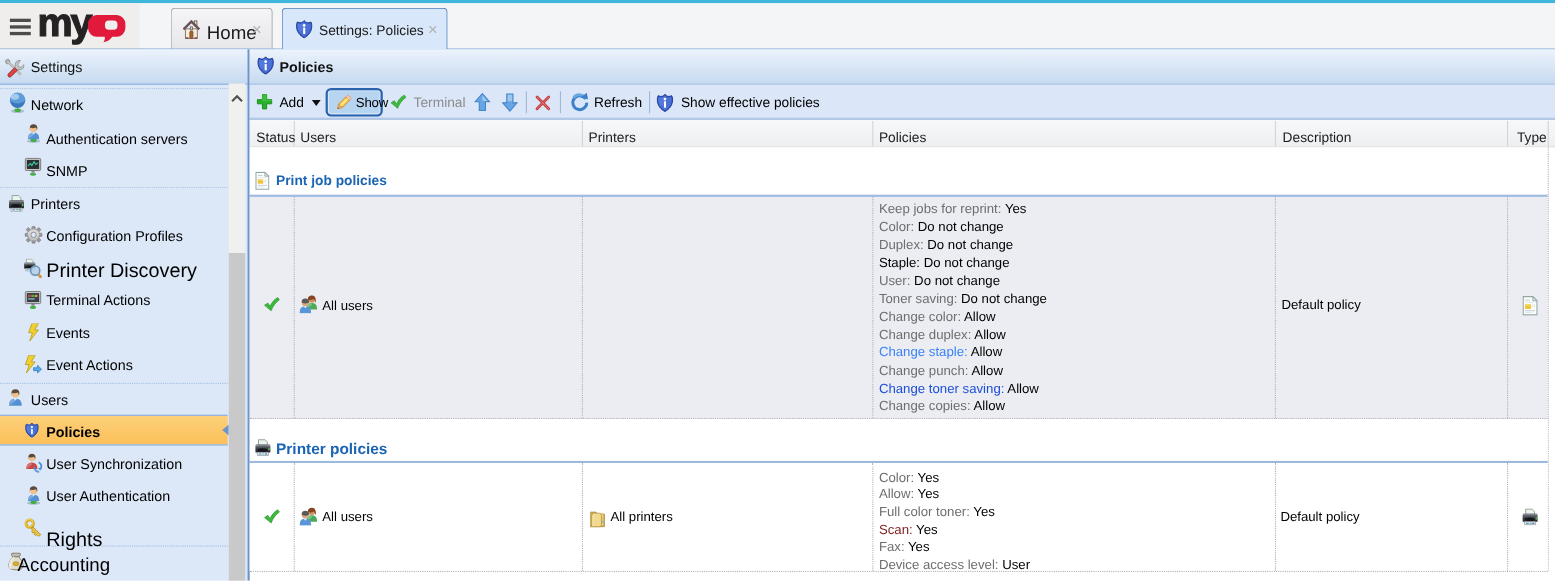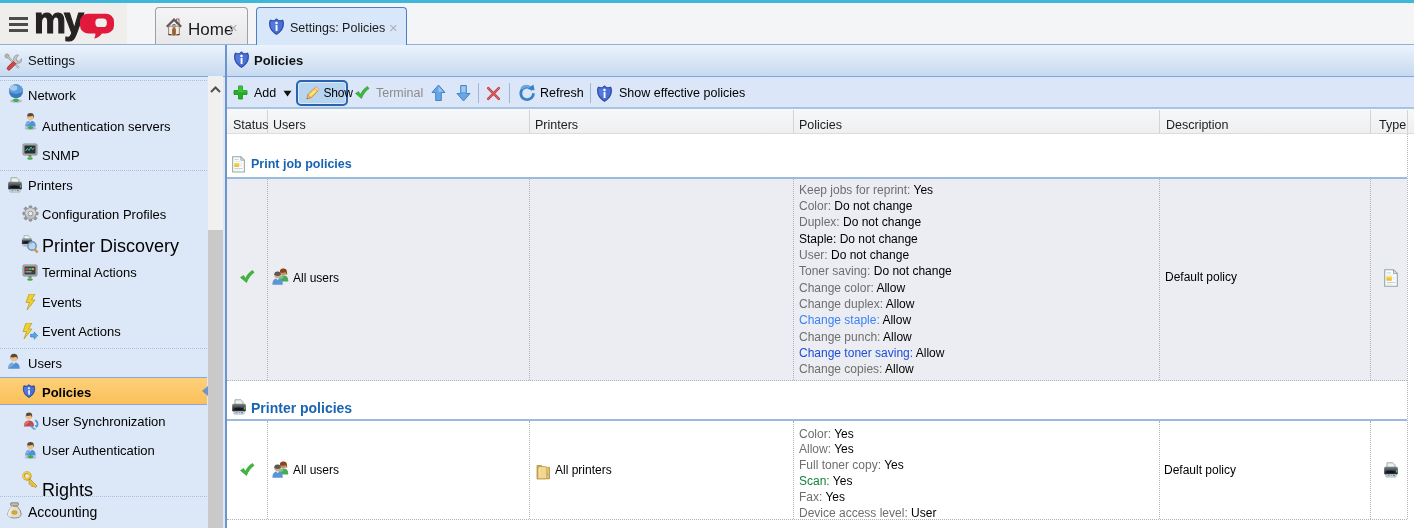--- a/index.html
+++ b/index.html
@@ -270,21 +270,21 @@
 </svg></div>
 <div class="a tx" style="left:42px;top:480px;font-size:18px">Rights</div>
 
 <div class="a" style="left:6px;top:502px">
 <svg width="17" height="17" viewBox="0 0 17 17">
  <path d="M5.5 4.2 Q3.5 2 5 0.8 L12 0.8 Q13.5 2 11.5 4.2 Z" fill="#c0bcae" stroke="#7a7668" stroke-width="0.8"></path>
  <path d="M6 4.2 Q1.8 8.5 1.8 12 Q1.8 16 8.5 16 Q15.2 16 15.2 12 Q15.2 8.5 11 4.2 Z" fill="#e2ddcf" stroke="#7a7668" stroke-width="0.8"></path>
  <path d="M6 4.2 Q1.8 8.5 1.8 12 Q1.8 14.5 4.8 15.5 Q3.4 11 7.2 4.2 Z" fill="#efeadd"></path>
  <ellipse cx="8.5" cy="10.5" rx="2.6" ry="1.8" fill="#d8b02c" stroke="#a8841c" stroke-width="0.6"></ellipse>
 </svg></div>
-<div class="a tx" style="left:28px;top:504px;font-size:14px">Accounting</div>
+<div class="a tx" style="left:16px;top:504px;font-size:17px">Accounting</div>
 
 <div class="a" style="left:208px;top:76px;width:15px;height:452px;background:#f0f0ef"></div>
 <div class="a" style="left:208px;top:76px;width:15px;height:20px;background:#f0f0ef"></div>
 <svg class="a" style="left:210px;top:86px" width="11" height="8" viewBox="0 0 11 8">
     <path d="M1 6 L5.5 1.5 L10 6" stroke="#505050" stroke-width="2" fill="none"></path>
   </svg>
 <div class="a" style="left:208px;top:230px;width:15px;height:298px;background:#c9c9c9"></div>
 
 <div class="a" style="left:225px;top:45px;width:2px;height:483px;background:#6d94cb"></div>
 
@@ -430,22 +430,22 @@
         <use href="#users2"></use>
       </svg></div>
 <div class="a tx" style="left:293px;top:463px;font-size:12px">All users</div>
 <div class="a" style="left:536px;top:464px"><svg width="15" height="16" viewBox="0 0 15 16">
         <use href="#folder"></use>
       </svg></div>
 <div class="a tx" style="left:555px;top:463px;font-size:12px">All printers</div>
 <div class="a" style="left:799px;top:426.5px;font-size:12px;line-height:15.9px;color:#000;white-space:nowrap">
 <div><span style="color:#6e6e6e">Color:</span> Yes</div>
 <div><span style="color:#6e6e6e">Allow:</span> Yes</div>
-<div><span style="color:#6e6e6e">Full toner copy:</span> Yes</div>
-<div><span style="color:#15803d">Scan:</span> Yes</div>
+<div><span style="color:#6e6e6e">Full color toner:</span> Yes</div>
+<div><span style="color:#7f1d1d">Scan:</span> Yes</div>
 <div><span style="color:#6e6e6e">Fax:</span> Yes</div>
 <div><span style="color:#6e6e6e">Device access level:</span> User</div>
 </div>
 <div class="a tx" style="left:1164px;top:463px;font-size:12px">Default policy</div>
 <div class="a" style="left:1383px;top:462px"><svg width="16" height="16" viewBox="0 0 16 16">
         <use href="#printer"></use>
       </svg></div>
 </div>
 
 </body></html>

